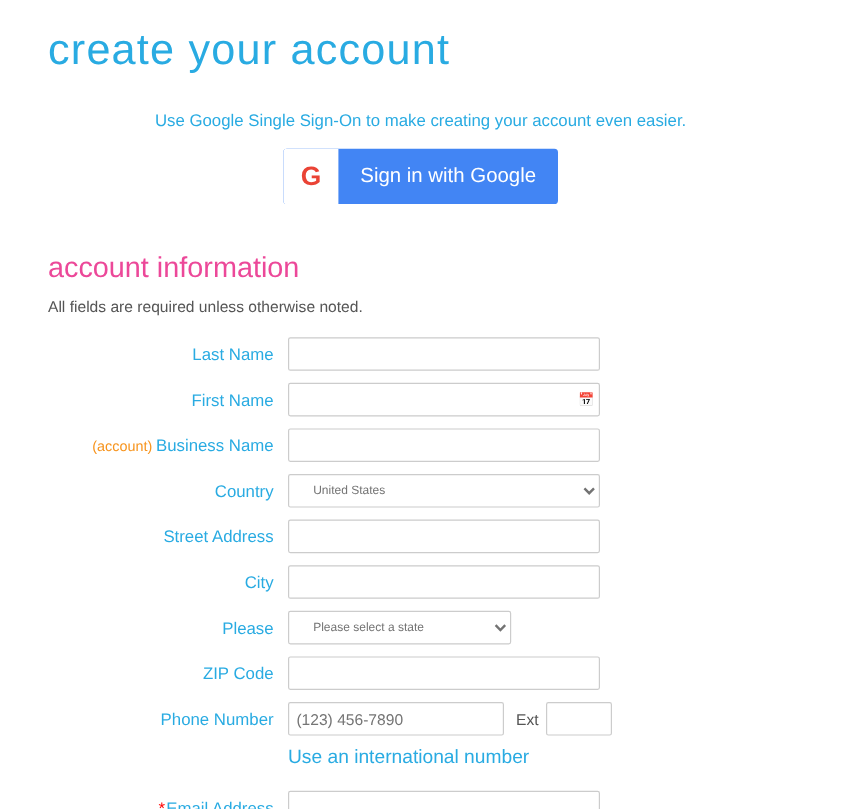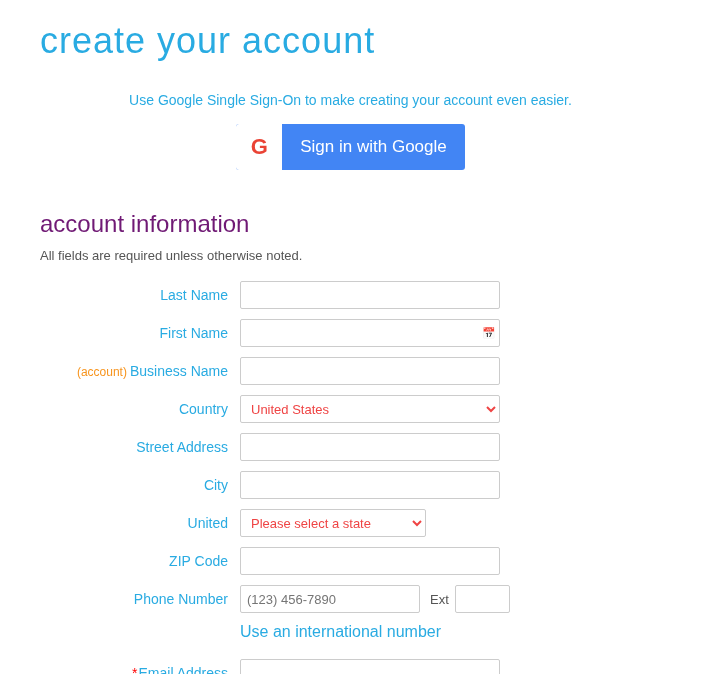--- a/index.html
+++ b/index.html
@@ -65,21 +65,21 @@
     
     .g-icon {
       font-size: 22px;
       font-weight: bold;
     }
     .g-icon span.r { color: #EA4335; }
 
     .section-title {
       font-size: 24px;
       font-weight: 300;
-      color: #701a75;
+      color: #ec4899;
       margin-bottom: 10px;
     }
 
     .required-note {
       font-size: 13px;
       color: #555;
       margin-bottom: 18px;
     }
 
     .form-row {
@@ -101,23 +101,23 @@
       color: #f7941d;
       font-size: 12px;
       margin-right: 3px;
     }
 
     .form-input {
       width: 260px;
       height: 28px;
       border: 1px solid #ccc;
       border-radius: 2px;
-      padding: 2px 6px;
-      font-size: 13px;
-      color: #ef4444;
+      padding: 2px 16px;
+      font-size: 10px;
+      color: #737373;
     }
 
     select.form-input {
       width: 260px;
       height: 28px;
       background: #fff;
       cursor: pointer;
     }
 
     .phone-row {
@@ -237,21 +237,21 @@
     <label class="form-label">Street Address</label>
     <input type="text" class="form-input" style="">
   </div>
 
   <div class="form-row">
     <label class="form-label">City</label>
     <input type="text" class="form-input" style="">
   </div>
 
   <div class="form-row">
-    <label class="form-label">United</label>
+    <label class="form-label">Please</label>
     <select class="form-input" style="width:186px;">
     <option value="Please select a state">Please select a state</option><option value="Alabama">Alabama</option><option value="Alaska">Alaska</option><option value="Arizona">Arizona</option><option value="Arkansas">Arkansas</option><option value="California">California</option><option value="Colorado">Colorado</option><option value="Connecticut">Connecticut</option><option value="Delaware">Delaware</option><option value="Florida">Florida</option><option value="Georgia">Georgia</option><option value="Hawaii">Hawaii</option><option value="Idaho">Idaho</option><option value="Illinois">Illinois</option><option value="Indiana">Indiana</option><option value="Iowa">Iowa</option><option value="Kansas">Kansas</option><option value="Kentucky">Kentucky</option><option value="Louisiana">Louisiana</option><option value="Maine">Maine</option><option value="Maryland">Maryland</option><option value="Massachusetts">Massachusetts</option><option value="Michigan">Michigan</option><option value="Minnesota">Minnesota</option><option value="Mississippi">Mississippi</option><option value="Missouri">Missouri</option><option value="Montana">Montana</option><option value="Nebraska">Nebraska</option><option value="Nevada">Nevada</option><option value="New Hampshire">New Hampshire</option><option value="New Jersey">New Jersey</option><option value="New Mexico">New Mexico</option><option value="New York">New York</option><option value="North Carolina">North Carolina</option><option value="North Dakota">North Dakota</option><option value="Ohio">Ohio</option><option value="Oklahoma">Oklahoma</option><option value="Oregon">Oregon</option><option value="Pennsylvania">Pennsylvania</option><option value="Rhode Island">Rhode Island</option><option value="South Carolina">South Carolina</option><option value="South Dakota">South Dakota</option><option value="Tennessee">Tennessee</option><option value="Texas">Texas</option><option value="Utah">Utah</option><option value="Vermont">Vermont</option><option value="Virginia">Virginia</option><option value="Washington">Washington</option><option value="West Virginia">West Virginia</option><option value="Wisconsin">Wisconsin</option><option value="Wyoming">Wyoming</option></select>
   </div>
 
   <div class="form-row">
     <label class="form-label">ZIP Code</label>
     <input type="text" class="form-input" style="">
   </div>
 
   <div class="form-row">

